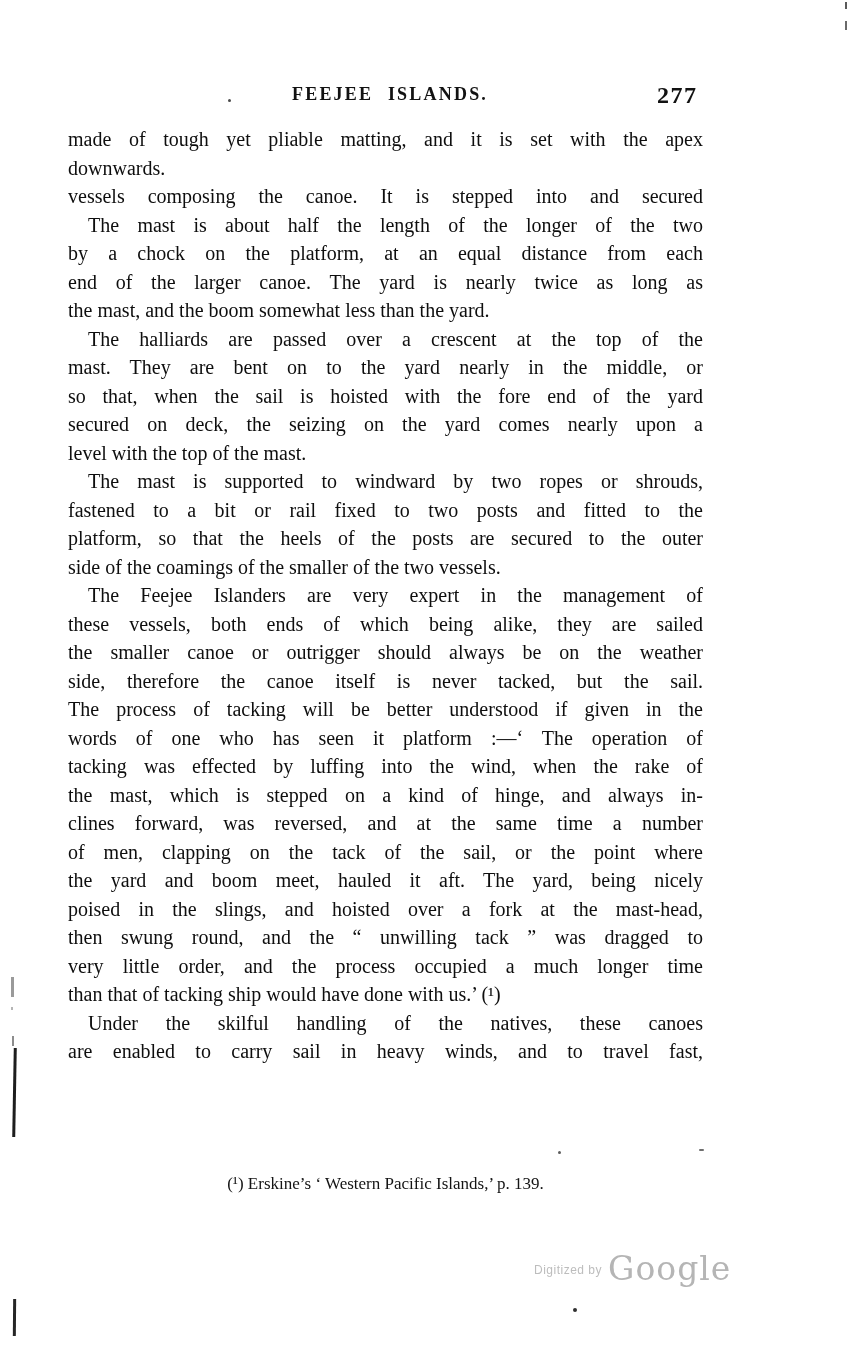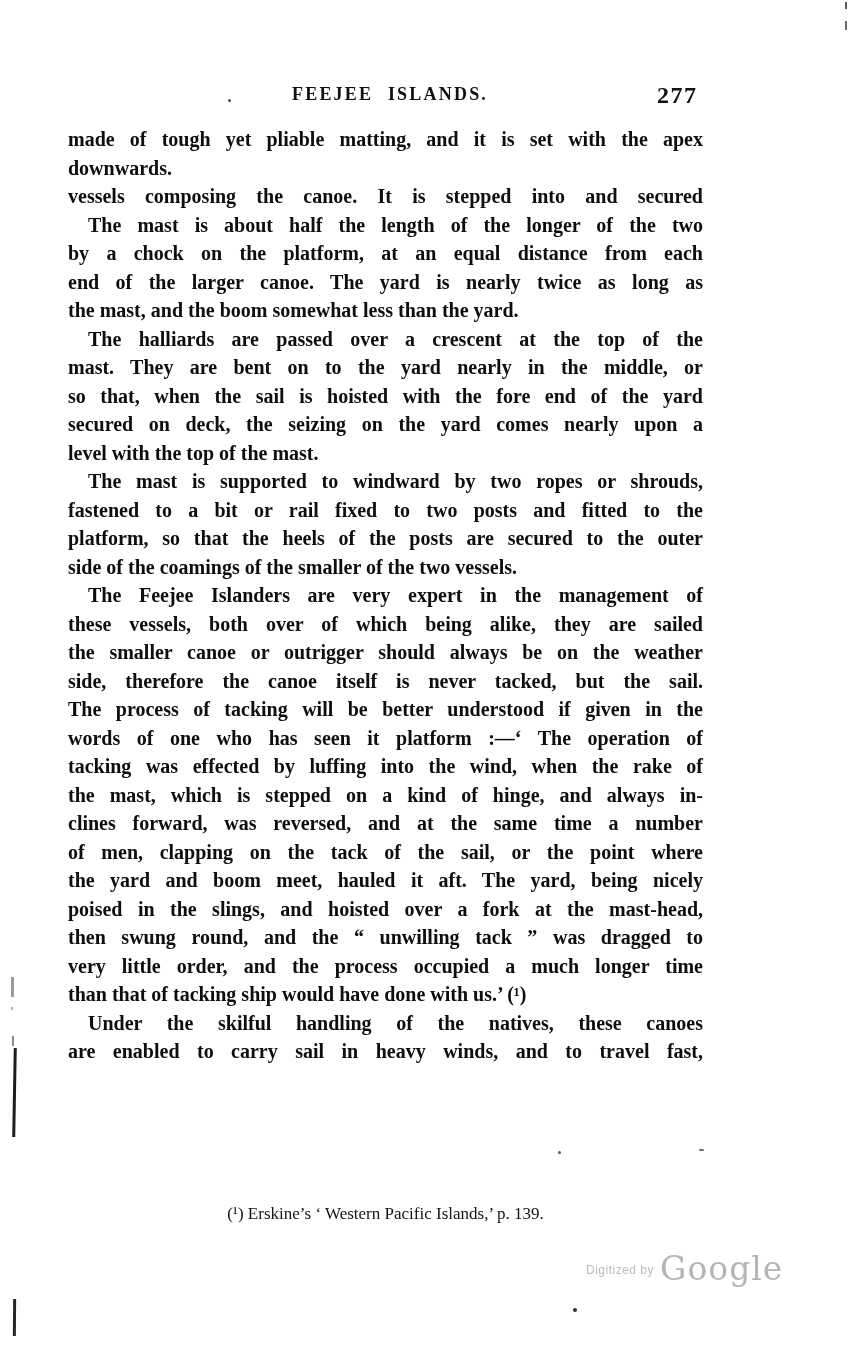--- a/index.html
+++ b/index.html
@@ -43,42 +43,41 @@
     width:635px;
     font-size:20px;
     line-height:28.5px;
     color:var(--ink);
   }
   .body-text .line{
     text-align:justify;
     text-align-last:justify;
     -moz-text-align-last:justify;
     white-space:normal;
-    font-weight:bold;
   }
   .body-text .line.para-end{
     text-align-last:left;
     -moz-text-align-last:left;
   }
   .body-text .line.indent{
     text-indent:20px;
   }
   
   .footnote{
     position:absolute;
-    left:68px; top:1204px;
+    left:68px; top:1174px;
     width:635px;
     text-align:center;
     font-size:17px;
     color:#141414;
   }
   
   .watermark{
     position:absolute;
-    left:586px; top:1252px;
+    left:534px; top:1252px;
     display:flex;
     align-items:baseline;
     gap:6px;
     user-select:none;
   }
   .wm-prefix{
     font-family:"Liberation Sans", sans-serif;
     font-size:12px;
     color:#bdbdbd;
     letter-spacing:0.5px;
@@ -126,21 +125,21 @@
       <div class="line indent">The halliards are passed over a crescent at the top of the</div>
       <div class="line">mast. They are bent on to the yard nearly in the middle, or</div>
       <div class="line">so that, when the sail is hoisted with the fore end of the yard</div>
       <div class="line">secured on deck, the seizing on the yard comes nearly upon a</div>
       <div class="line para-end">level with the top of the mast.</div>
       <div class="line indent">The mast is supported to windward by two ropes or shrouds,</div>
       <div class="line">fastened to a bit or rail fixed to two posts and fitted to the</div>
       <div class="line">platform, so that the heels of the posts are secured to the outer</div>
       <div class="line para-end">side of the coamings of the smaller of the two vessels.</div>
       <div class="line indent">The Feejee Islanders are very expert in the management of</div>
-      <div class="line">these vessels, both over of which being alike, they are sailed</div>
+      <div class="line">these vessels, both ends of which being alike, they are sailed</div>
       <div class="line">the smaller canoe or outrigger should always be on the weather</div>
       <div class="line">side, therefore the canoe itself is never tacked, but the sail.</div>
       <div class="line">The process of tacking will be better understood if given in the</div>
       <div class="line">words of one who has seen it platform :—‘ The operation of</div>
       <div class="line">tacking was effected by luffing into the wind, when the rake of</div>
       <div class="line">the mast, which is stepped on a kind of hinge, and always in-</div>
       <div class="line">clines forward, was reversed, and at the same time a number</div>
       <div class="line">of men, clapping on the tack of the sail, or the point where</div>
       <div class="line">the yard and boom meet, hauled it aft. The yard, being nicely</div>
       <div class="line">poised in the slings, and hoisted over a fork at the mast-head,</div>

